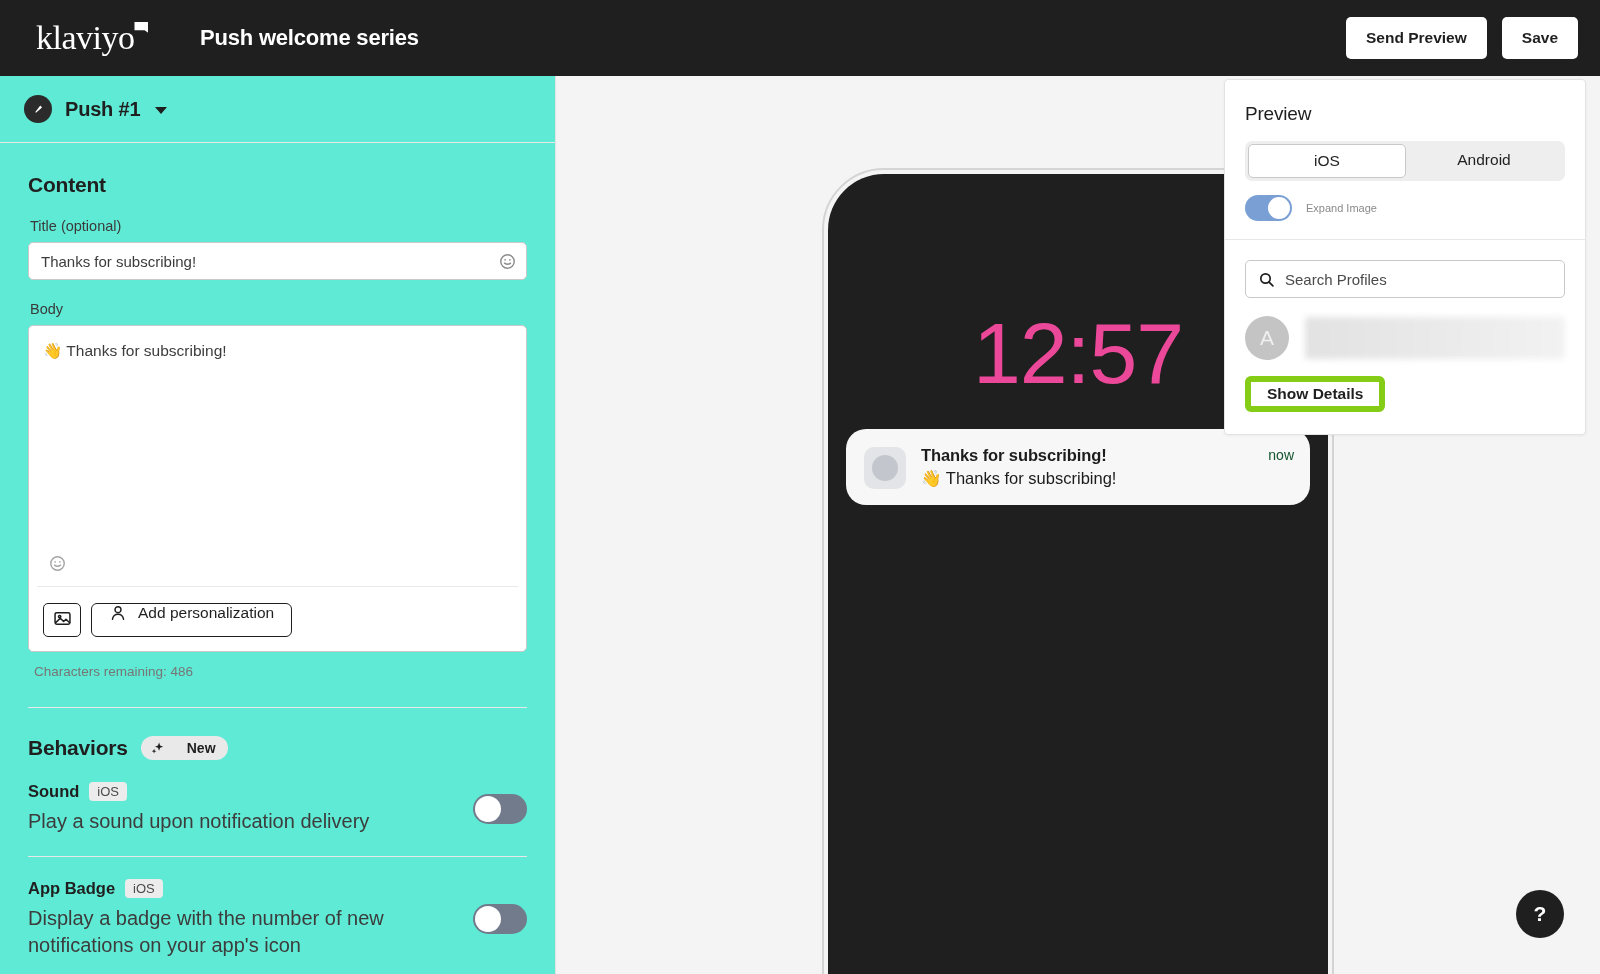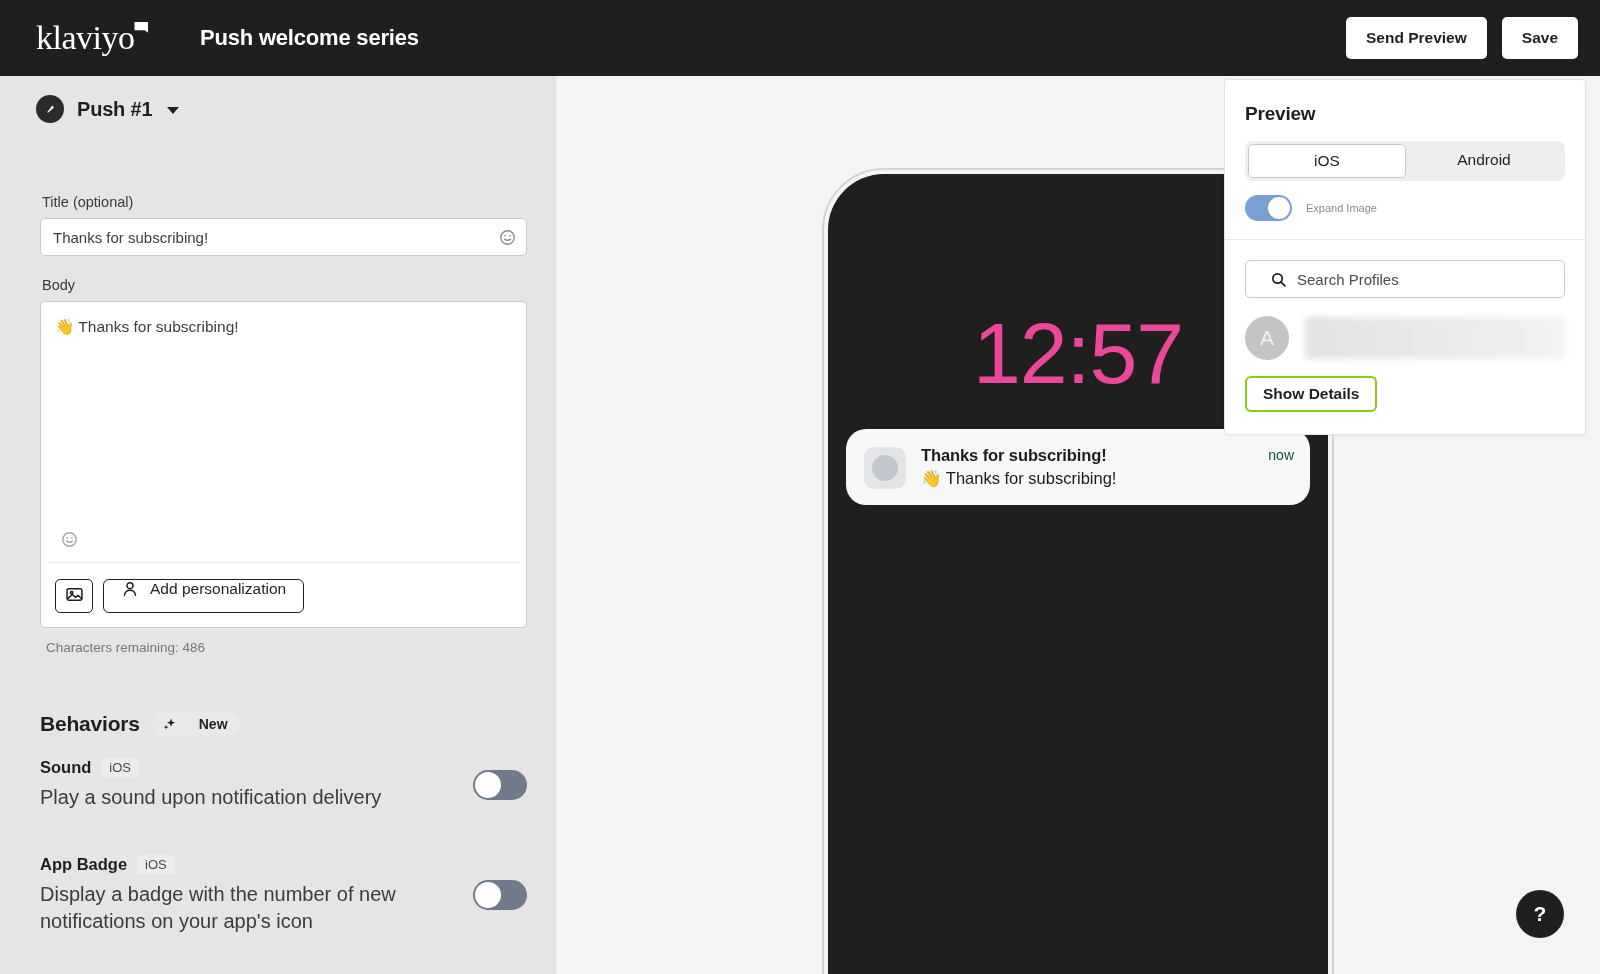--- a/index.html
+++ b/index.html
@@ -35,22 +35,22 @@
     background: #ffffff; color: #1f1f1f; border: none; border-radius: 5px;
     font-size: 15.5px; font-weight: bold; font-family: "Liberation Sans", sans-serif;
     padding: 0 20px; height: 42px; cursor: pointer; white-space: nowrap;
   }
 
   
   .body-row { flex: 1; display: flex; min-height: 0; position: relative; }
 
   
   .left-panel {
-    width: 556px; flex: 0 0 556px; background: #e5e5e5;
-    border-right: 1px solid #e3e3e3; overflow: hidden; position: relative; padding-left: 12px;
+    width: 556px; flex: 0 0 556px; background: #5eead4;
+    border-right: 1px solid #e3e3e3; overflow: hidden; position: relative;
   }
   .push-header {
     height: 67px; display: flex; align-items: center; gap: 13px;
     padding: 0 24px; border-bottom: 1px solid #e8e8e8;
   }
   .push-badge-icon {
     width: 28px; height: 28px; border-radius: 50%; background: #2b2b2b;
     display: flex; align-items: center; justify-content: center; flex: 0 0 28px;
   }
   .push-title { font-size: 20px; font-weight: bold; color: #1f1f1f; letter-spacing: -0.2px; }
@@ -166,55 +166,55 @@
   .notif-text { font-size: 16.5px; color: #1c1c1c; margin-top: 4px; }
   .notif-time { font-size: 14px; color: #14532d; padding-top: 2px; }
 
   
   .right-panel {
     position: absolute; right: 14px; top: 3px; width: 362px;
     background: #ffffff; border: 1px solid #e3e3e3; border-radius: 4px;
     box-shadow: 0 1px 3px rgba(0,0,0,0.05);
   }
   .preview-head { padding: 23px 20px 0 20px; }
-  .preview-title { font-size: 19px; font-weight: bold; color: #1f1f1f; letter-spacing: -0.2px; }
+  .preview-title { font-size: 19px; font-weight: normal; color: #1f1f1f; letter-spacing: -0.2px; }
   .seg-control {
     display: flex; background: #eeeeee; border-radius: 7px; margin-top: 16px; padding: 3px;
   }
   .seg {
     flex: 1; text-align: center; font-size: 15.5px; color: #1f1f1f; padding: 7px 0;
     border-radius: 5px; cursor: pointer;
   }
   .seg.active { background: #ffffff; border: 1px solid #c8c8c8; }
   .expand-row { display: flex; align-items: center; gap: 14px; margin-top: 14px; padding-bottom: 18px; }
   .expand-label { font-size: 11px; color: #8a8a8a; }
   .panel-divider { height: 1px; background: #e7e7e7; }
   .search-wrap {
     margin: 20px 20px 0 20px; border: 1px solid #c9c9c9; border-radius: 5px; height: 38px;
-    display: flex; align-items: center; gap: 10px; padding: 0 24px; background: #fff;
+    display: flex; align-items: center; gap: 10px; padding: 0 12px; background: #fff;
   }
   .search-input {
     flex: 1; border: none; outline: none; font-size: 15px; color: #3c3c3c;
     font-family: "Liberation Sans", sans-serif; background: transparent;
   }
   .search-input::placeholder { color: #4a4a4a; }
   .profile-row { display: flex; align-items: center; gap: 16px; padding: 18px 20px 0 20px; }
   .avatar {
     width: 44px; height: 44px; border-radius: 50%; background: #c4c4c4;
     display: flex; align-items: center; justify-content: center;
     color: #efefef; font-size: 21px; flex: 0 0 44px;
   }
   .redacted {
     flex: 1; height: 42px; border-radius: 3px;
     background: linear-gradient(90deg,#e2e2e2 0%,#e9e9e9 45%,#ededed 70%,#f2f2f2 100%);
     filter: blur(3px);
   }
   .show-details-wrap { padding: 16px 20px 22px 20px; }
   .outline-btn {
-    border: 2px solid #84cc16; border-radius: 6px; background: #fff; height: 36px;
+    border: 6px solid #84cc16; border-radius: 6px; background: #fff; height: 36px;
     padding: 0 16px; font-size: 15.5px; font-weight: bold; color: #1f1f1f;
     font-family: "Liberation Sans", sans-serif; cursor: pointer;
   }
 
   
   .help-fab {
     position: absolute; right: 36px; bottom: 36px; width: 48px; height: 48px;
     border-radius: 50%; background: #1f1f1f; color: #ffffff;
     display: flex; align-items: center; justify-content: center;
     font-size: 21px; font-weight: bold; cursor: pointer; z-index: 20;
@@ -248,20 +248,21 @@
           <svg width="17" height="17" viewBox="0 0 24 24" aria-hidden="true">
             <circle cx="12" cy="12" r="11" fill="#2b2b2b"></circle>
             <path d="M7.5 15.5 L14.5 6.5 L17 9 L8.5 16.5 Z" fill="#ffffff"></path>
           </svg>
         </div>
         <div class="push-title">Push #1</div>
         <div class="caret-down"></div>
       </div>
 
       <div class="content-section">
+        <div class="section-title">Content</div>
 
         <div class="field-label">Title (optional)</div>
         <div class="title-input-wrap">
           <input class="title-input" type="text" value="Thanks for subscribing!" style="">
           <span class="emoji-btn">
             <svg width="17" height="17" viewBox="0 0 24 24" fill="none" stroke="#8c8c8c" stroke-width="2">
               <circle cx="12" cy="12" r="9.5"></circle>
               <circle cx="8.6" cy="9.6" r="1.2" fill="#8c8c8c" stroke="none"></circle>
               <circle cx="15.4" cy="9.6" r="1.2" fill="#8c8c8c" stroke="none"></circle>
               <path d="M7.8 14.3 Q12 17.6 16.2 14.3" stroke-linecap="round"></path>

